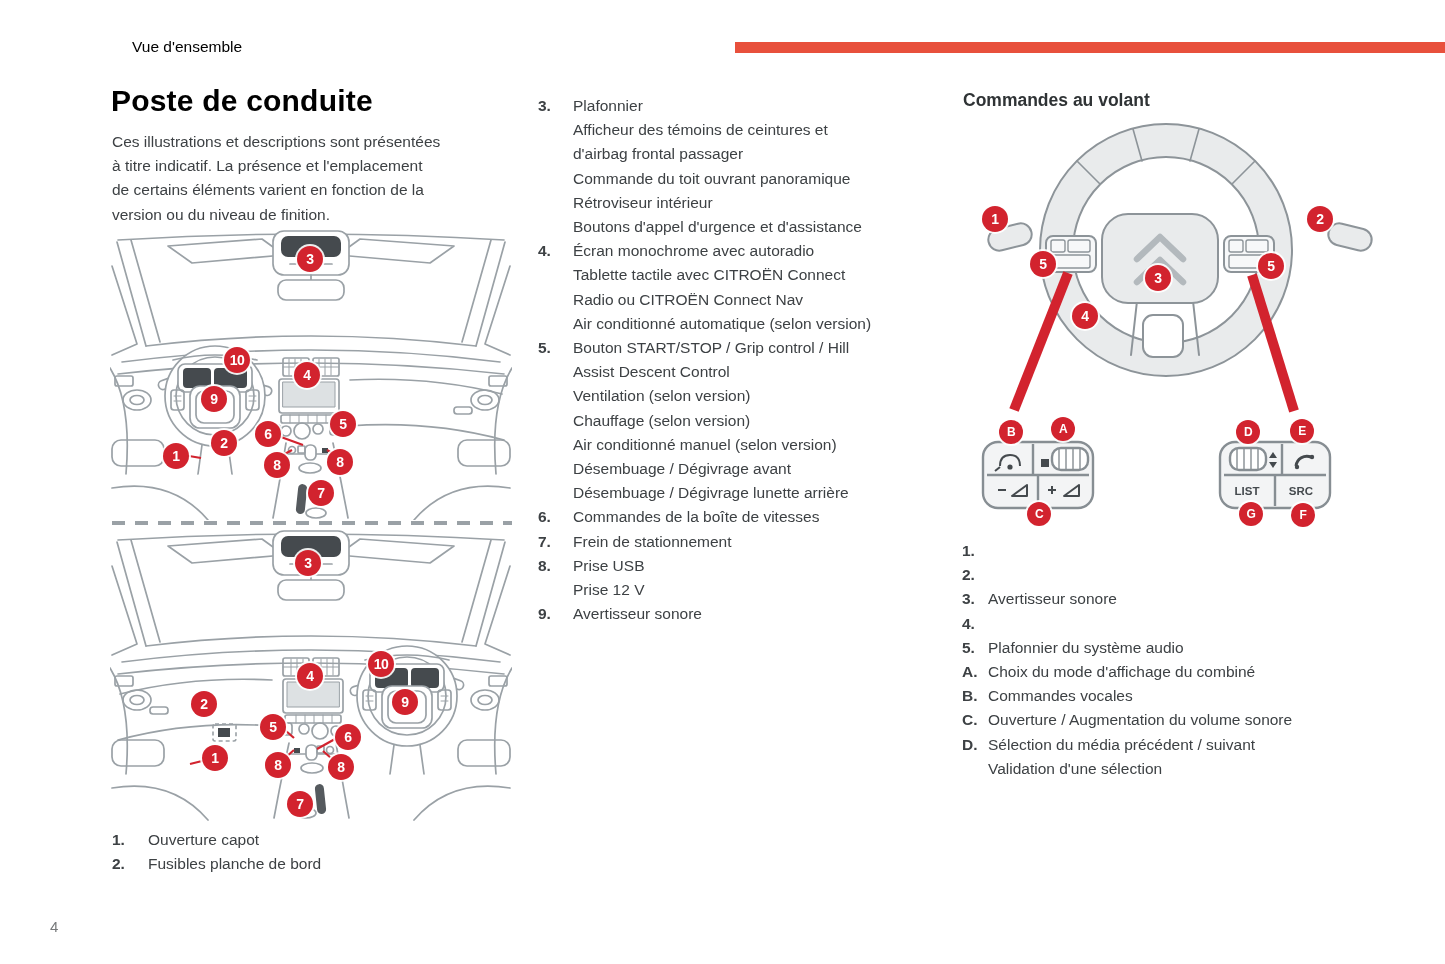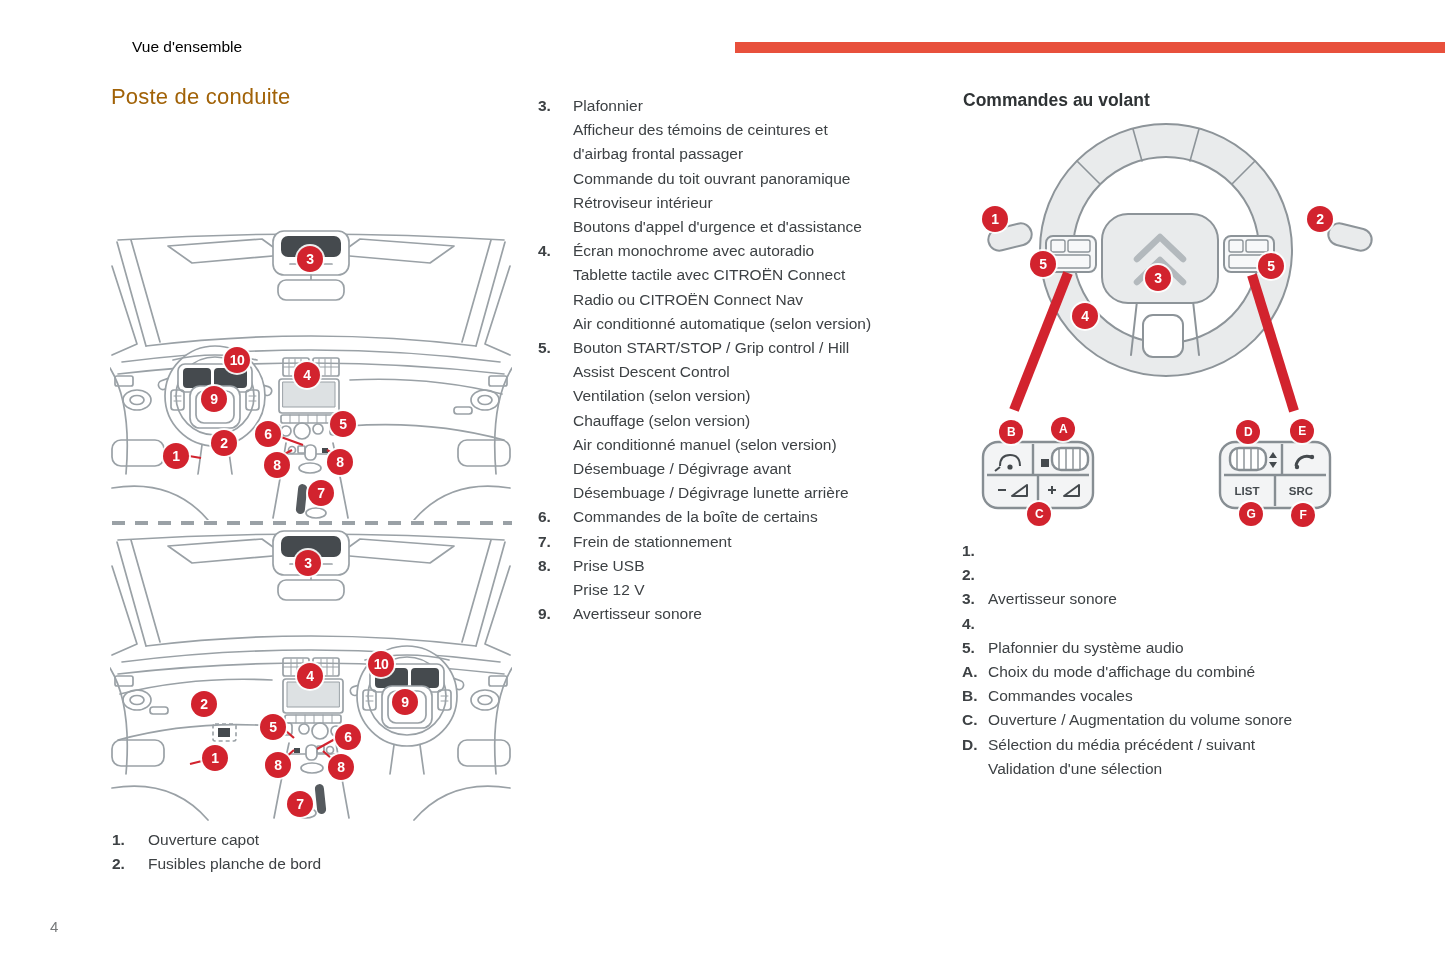--- a/index.html
+++ b/index.html
@@ -10,21 +10,21 @@
     --line:#9aa1a6;
     --dark:#454a4e;
   }
   *{margin:0;padding:0;box-sizing:border-box;}
   html,body{width:1445px;height:964px;background:#fff;overflow:hidden;
     font-family:"Liberation Sans","DejaVu Sans",sans-serif;color:var(--ink);}
   .page{position:relative;width:1445px;height:964px;background:#fff;}
   .hdr{position:absolute;left:112px;top:38px;font-size:15.5px;color:#000000;margin-left:20px;}
   .redbar{position:absolute;left:735px;top:42px;width:710px;height:11px;background:var(--bar);}
   .pageno{position:absolute;left:50px;top:918px;font-size:15px;color:#77797b;}
-  h1.title{position:absolute;left:111px;top:84px;font-size:22px;font-weight:400;color:#a16207;letter-spacing:.2px;}
+  h1.title{position:absolute;left:111px;top:84px;font-size:30px;font-weight:700;color:#000000;letter-spacing:.2px;}
   .intro{position:absolute;left:112px;top:130px;width:440px;font-size:15.5px;line-height:24.2px;white-space:pre-line;color:var(--ink);}
   figure{position:absolute;}
   figure .overlay{position:absolute;left:0;top:0;right:0;bottom:0;}
   #fig-top{left:110px;top:228px;width:402px;height:292px;}
   #fig-bottom{left:110px;top:528px;width:402px;height:296px;}
   #fig-wheel{left:960px;top:118px;width:440px;height:405px;}
   .dashline{position:absolute;left:112px;top:521px;width:400px;height:3.5px;
     background:repeating-linear-gradient(90deg,var(--line) 0 13px,transparent 13px 23px);}
   .list{position:absolute;font-size:15.5px;line-height:24.2px;color:var(--ink);}
   #middle-list{left:538px;top:94px;width:405px;}
@@ -118,20 +118,24 @@
       <path d="M92,217 L88,246 M118,217 L122,246"></path>
     </g>
   </defs>
 </svg>
 
 <div class="page">
 
   <div class="hdr">Vue d'ensemble</div>
   <div class="redbar"></div>
   <h1 class="title">Poste de conduite</h1>
+  <p class="intro">Ces illustrations et descriptions sont présentées
+à titre indicatif. La présence et l'emplacement
+de certains éléments varient en fonction de la
+version ou du niveau de finition.</p>
 
   <figure id="fig-top">
     <svg width="402" height="292" viewBox="0 0 402 292">
       <use href="#dash-cab"></use>
       <use href="#dash-wheel"></use>
       <g stroke="#d2232e" stroke-width="2.2">
         <path d="M79,228 L91,230"></path>
         <path d="M171,209 L193,217"></path>
         <path d="M171,228 L182,222"></path>
         <path d="M227,228 L217,222"></path>
@@ -217,21 +221,21 @@
         <div class="txt">Bouton START/STOP / Grip control / Hill
 Assist Descent Control
 Ventilation (selon version)
 Chauffage (selon version)
 Air conditionné manuel (selon version)
 Désembuage / Dégivrage avant
 Désembuage / Dégivrage lunette arrière</div>
       </div>
       <div class="li">
         <span class="num" style="width: 35px;">6.</span>
-        <div class="txt">Commandes de la boîte de certains</div>
+        <div class="txt">Commandes de la boîte de vitesses</div>
       </div>
       <div class="li">
         <span class="num" style="width: 35px;">7.</span>
         <div class="txt">Frein de stationnement</div>
       </div>
       <div class="li">
         <span class="num" style="width: 35px;">8.</span>
         <div class="txt">Prise USB
 Prise 12 V</div>
       </div>

